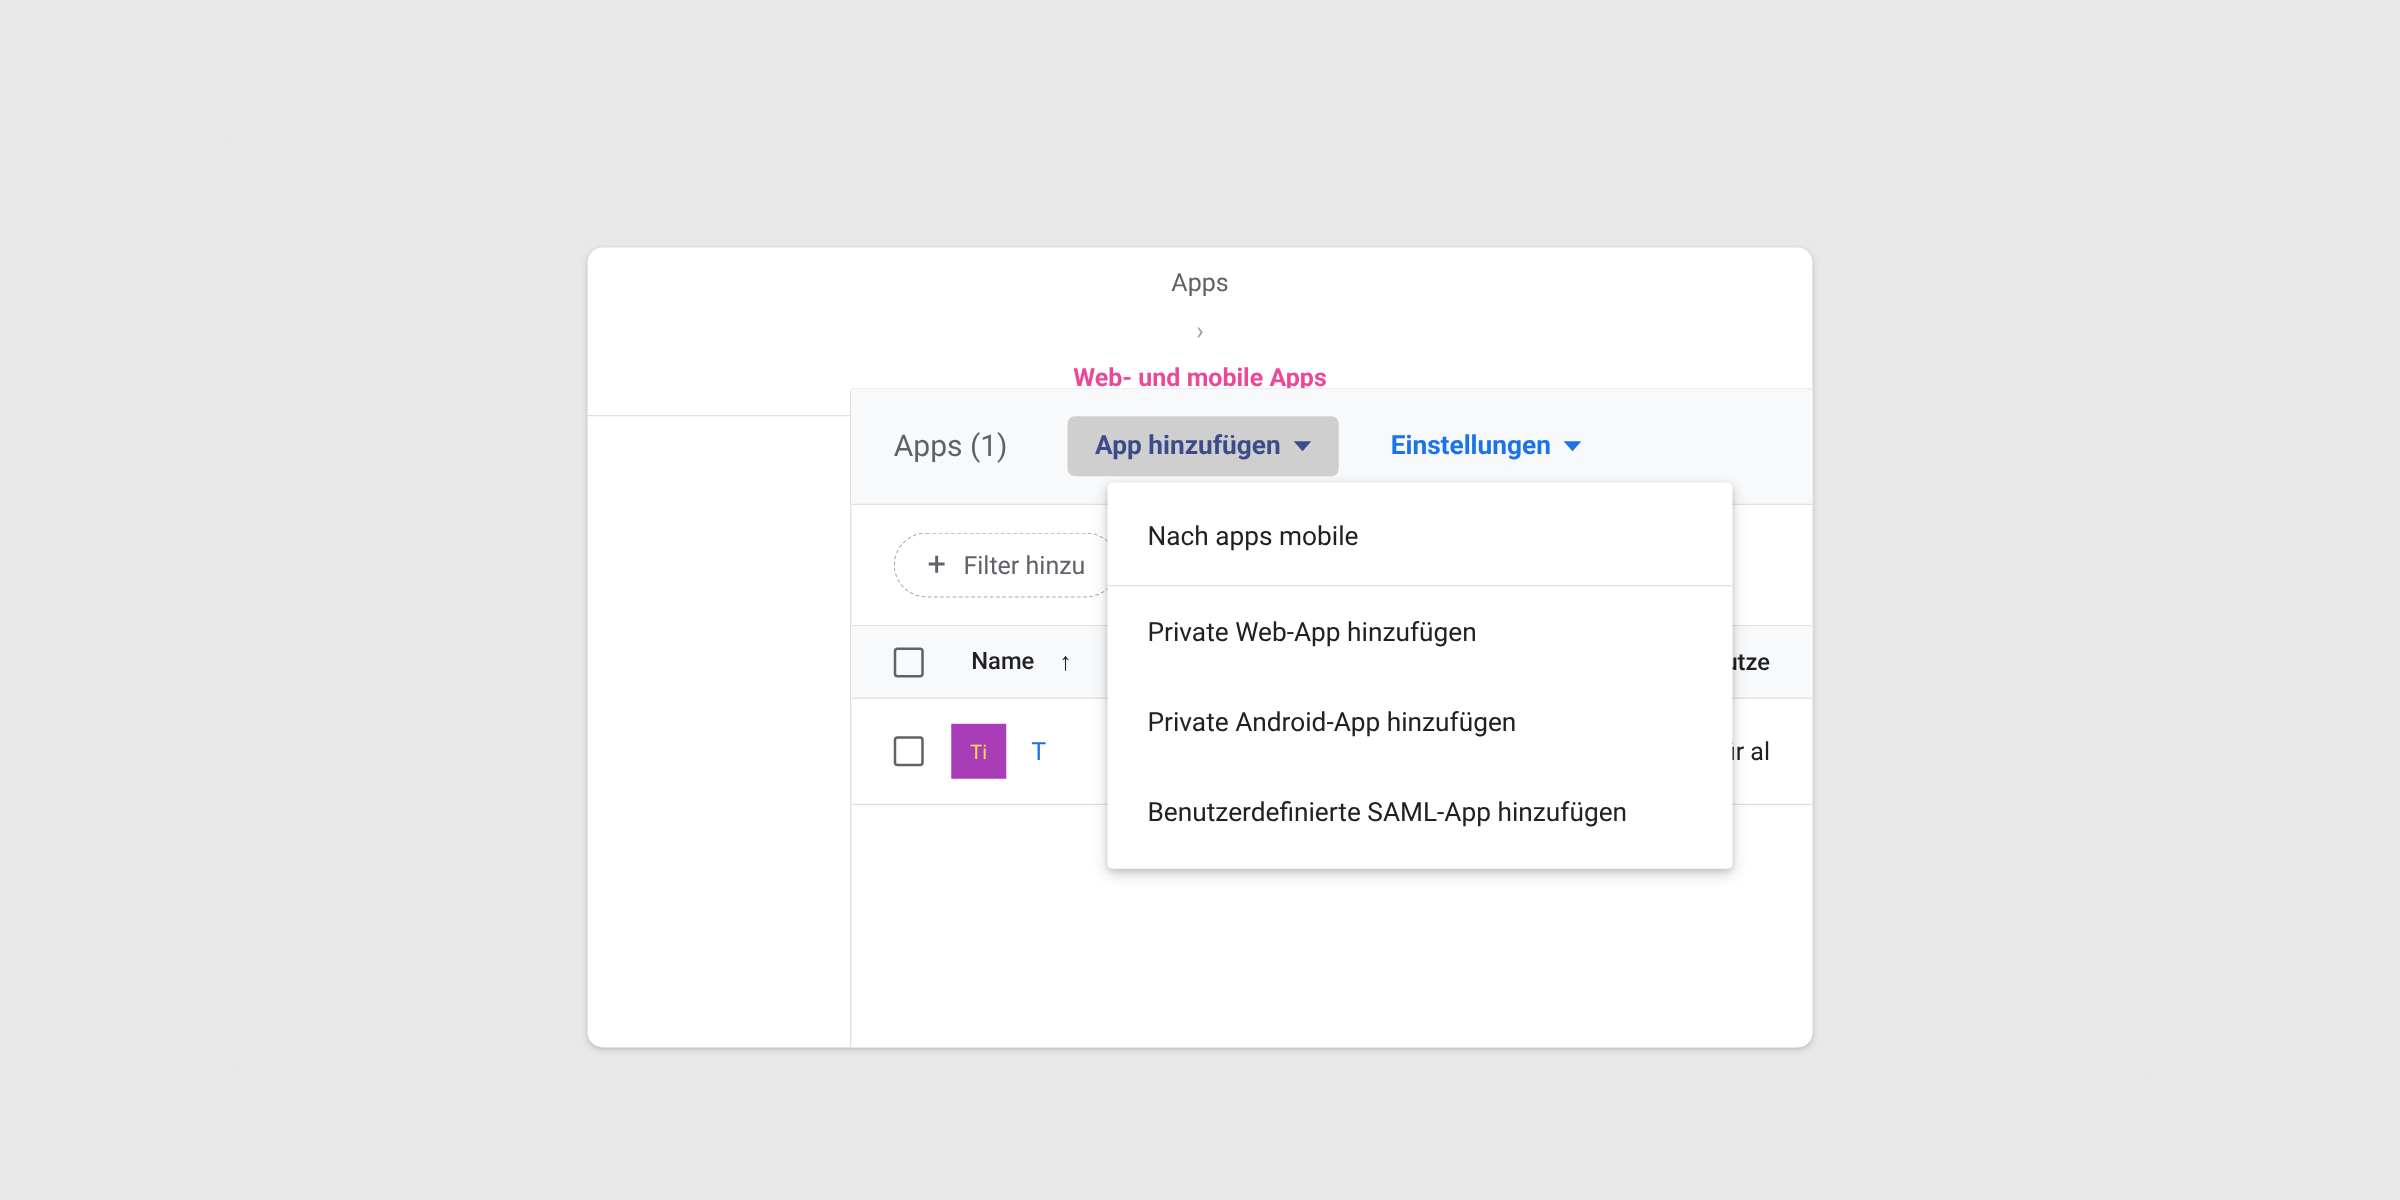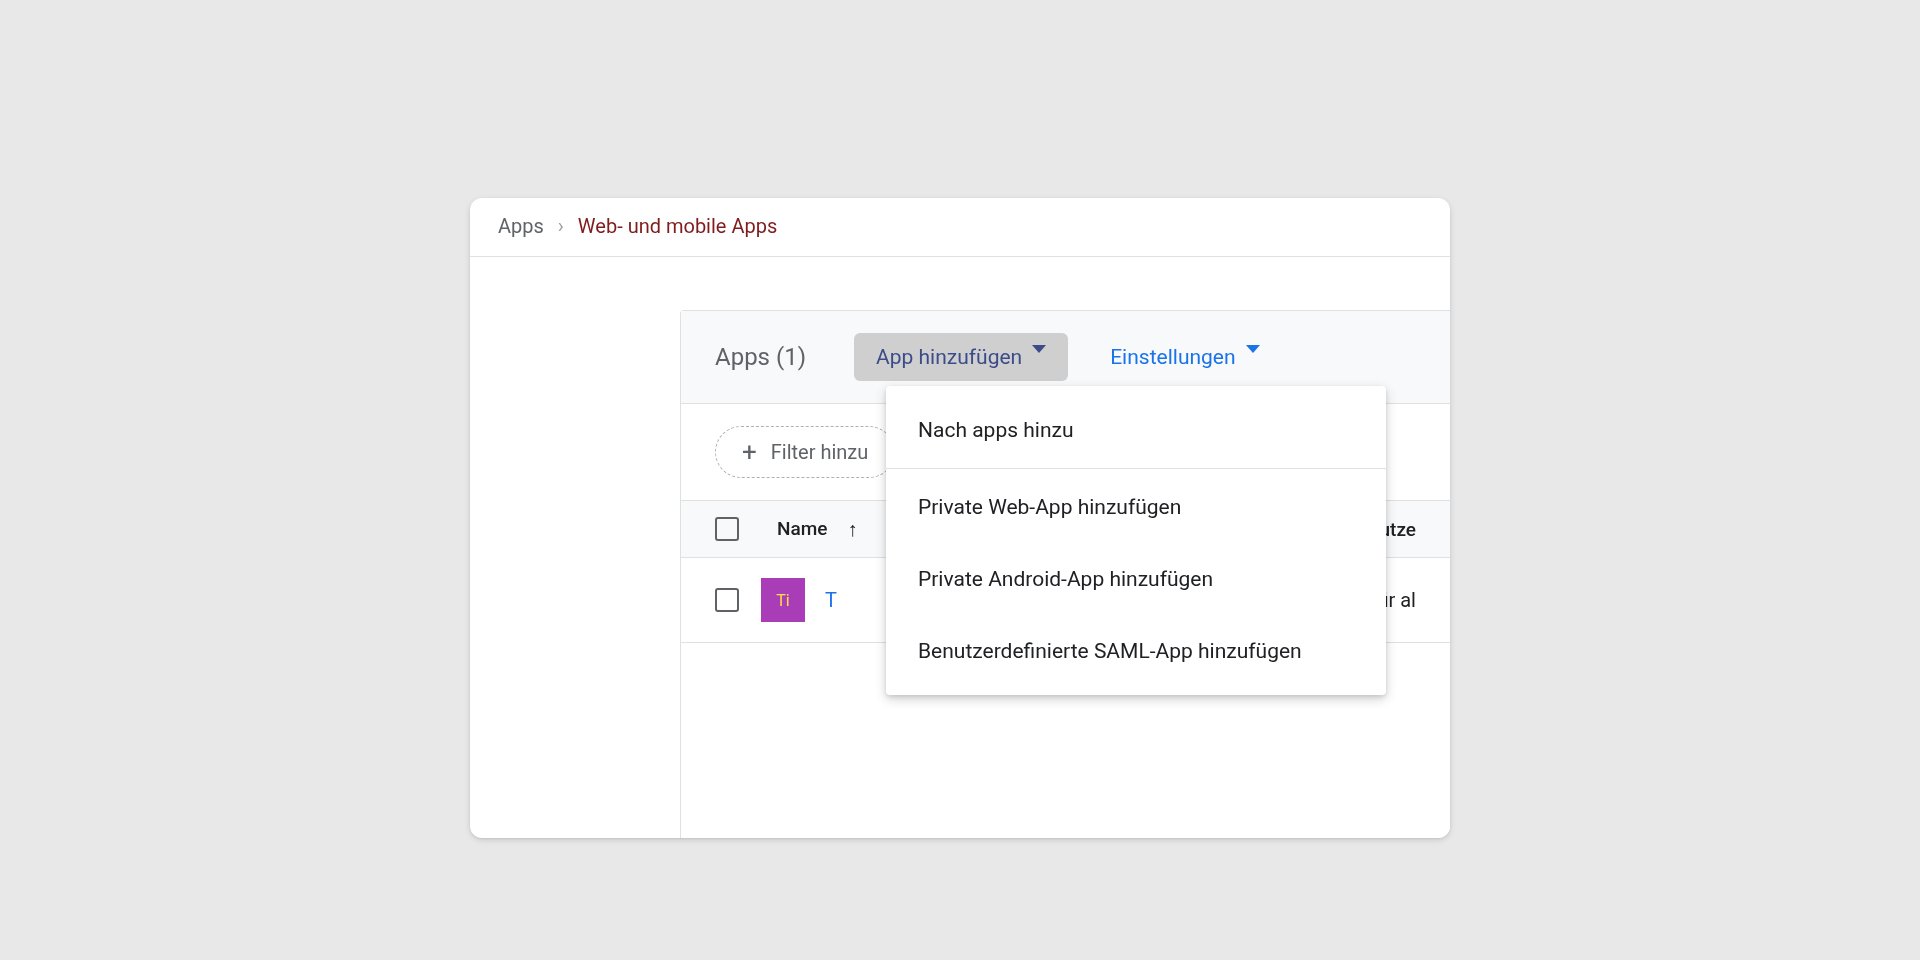--- a/index.html
+++ b/index.html
@@ -33,24 +33,25 @@
     box-shadow: 0 2px 6px rgba(0,0,0,0.12), 0 1px 2px rgba(0,0,0,0.08);
     overflow: hidden;
   }
   .breadcrumb {
     display: flex;
     align-items: center;
     gap: 14px;
     padding: 16px 28px 18px 28px;
     border-bottom: 1px solid #e0e0e0;
     font-size: 20px;
+    flex-direction: column;
   }
   .breadcrumb .root { color: #5f6368; cursor: pointer; }
   .breadcrumb .chev { color: #9aa0a6; }
-  .breadcrumb .current { color: #7f1d1d; font-weight: 400; }
+  .breadcrumb .current { color: #ec4899; font-weight: 700; }
   .content-wrap {
     position: absolute;
     left: 210px;
     top: 112px;
     right: 0;
     bottom: 0;
     border: 1px solid #e0e0e0;
     border-right: none;
     border-bottom: none;
     border-top-left-radius: 4px;
@@ -64,27 +65,29 @@
     background: #f8f9fa;
     border-bottom: 1px solid #e0e0e0;
   }
   .toolbar-title {
     font-size: 24px;
     color: #5f6368;
     margin-right: 28px;
   }
   .btn {
     display: inline-flex;
+    align-items: center;
     gap: 10px;
     padding: 12px 22px;
     font-size: 21px;
     color: #1a73e8;
     border-radius: 6px;
     cursor: pointer;
     user-select: none;
+    font-weight: bold;
   }
   .btn.active {
     background: #cfcfcf;
     color: #3c4c8a;
   }
   .caret {
     width: 0; height: 0;
     border-left: 7px solid transparent;
     border-right: 7px solid transparent;
     border-top: 8px solid currentColor;
@@ -216,21 +219,21 @@
       <div class="table-row">
         <div class="checkbox"></div>
         <div class="app-icon">Ti</div>
         <div class="app-name-cell">T</div>
         <div class="user-cell">Für al</div>
       </div>
 
     </div>
 
     <div class="dropdown">
-      <div class="dropdown-item">Nach apps hinzu</div>
+      <div class="dropdown-item">Nach apps mobile</div>
       <div class="dropdown-divider"></div>
       <div class="dropdown-item">Private Web-App hinzufügen</div>
       <div class="dropdown-item">Private Android-App hinzufügen</div>
       <div class="dropdown-item">Benutzerdefinierte SAML-App hinzufügen</div>
     </div>
 
   </div>
 </div>
 
 </body></html>

